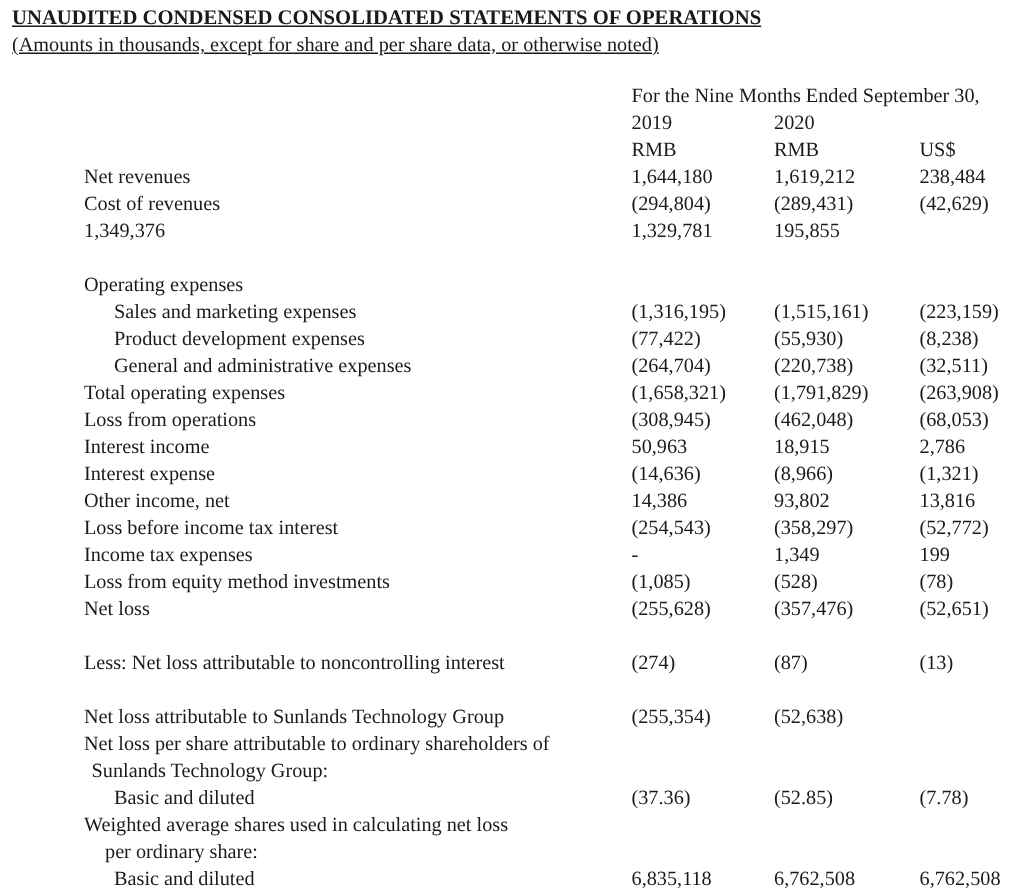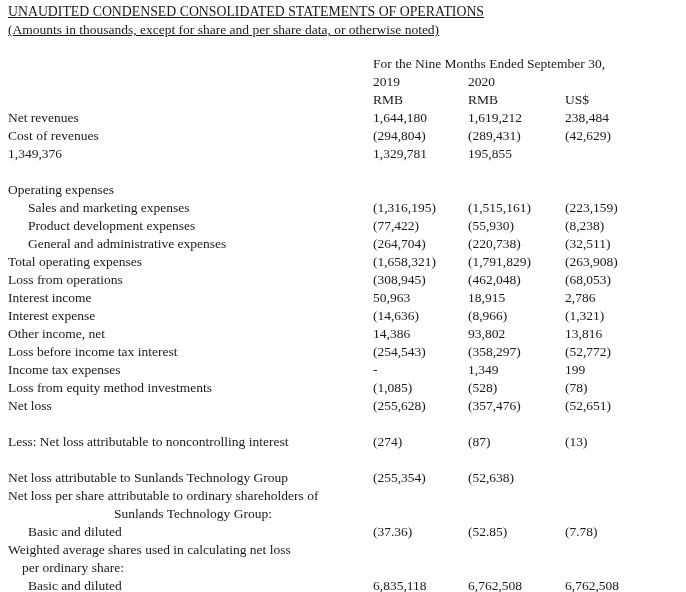--- a/index.html
+++ b/index.html
@@ -12,42 +12,43 @@
     overflow: hidden;
     background: #ffffff;
     font-family: "Liberation Serif", "DejaVu Serif", serif;
     font-size: 13.5px;
     line-height: 18px;
     color: #1a1a1a;
   }
   .title {
     margin: 0;
     font-size: 13.8px;
-    font-weight: normal;
+    font-weight: bold;
     text-decoration: underline;
     line-height: 18px;
     white-space: nowrap;
   }
   .subtitle {
     margin: 0;
     line-height: 18px;
     white-space: nowrap;
     text-decoration: underline;
   }
   .tbl { margin-top: 16px; }
   .row {
     display: grid;
     grid-template-columns: 365px 95px 97px 1fr;
     height: 18px;
     align-items: baseline;
+    margin-left: 48px;
   }
   .c { white-space: nowrap; overflow: visible; }
   .lblcell { white-space: nowrap; }
   .span3 { grid-column: 2 / 5; }
-  .ind1 { padding-left: 5px; text-align: center; }
+  .ind1 { padding-left: 5px; }
   .ind2 { padding-left: 14px; }
   .ind3 { padding-left: 20px; }
   .spacer-row { height: 18px; }
 </style>
 </head>
 <body>
 
 <div class="page">
   <h1 class="title">UNAUDITED CONDENSED CONSOLIDATED STATEMENTS OF OPERATIONS</h1>
   <p class="subtitle">(Amounts in thousands, except for share and per share data, or otherwise noted)</p>

